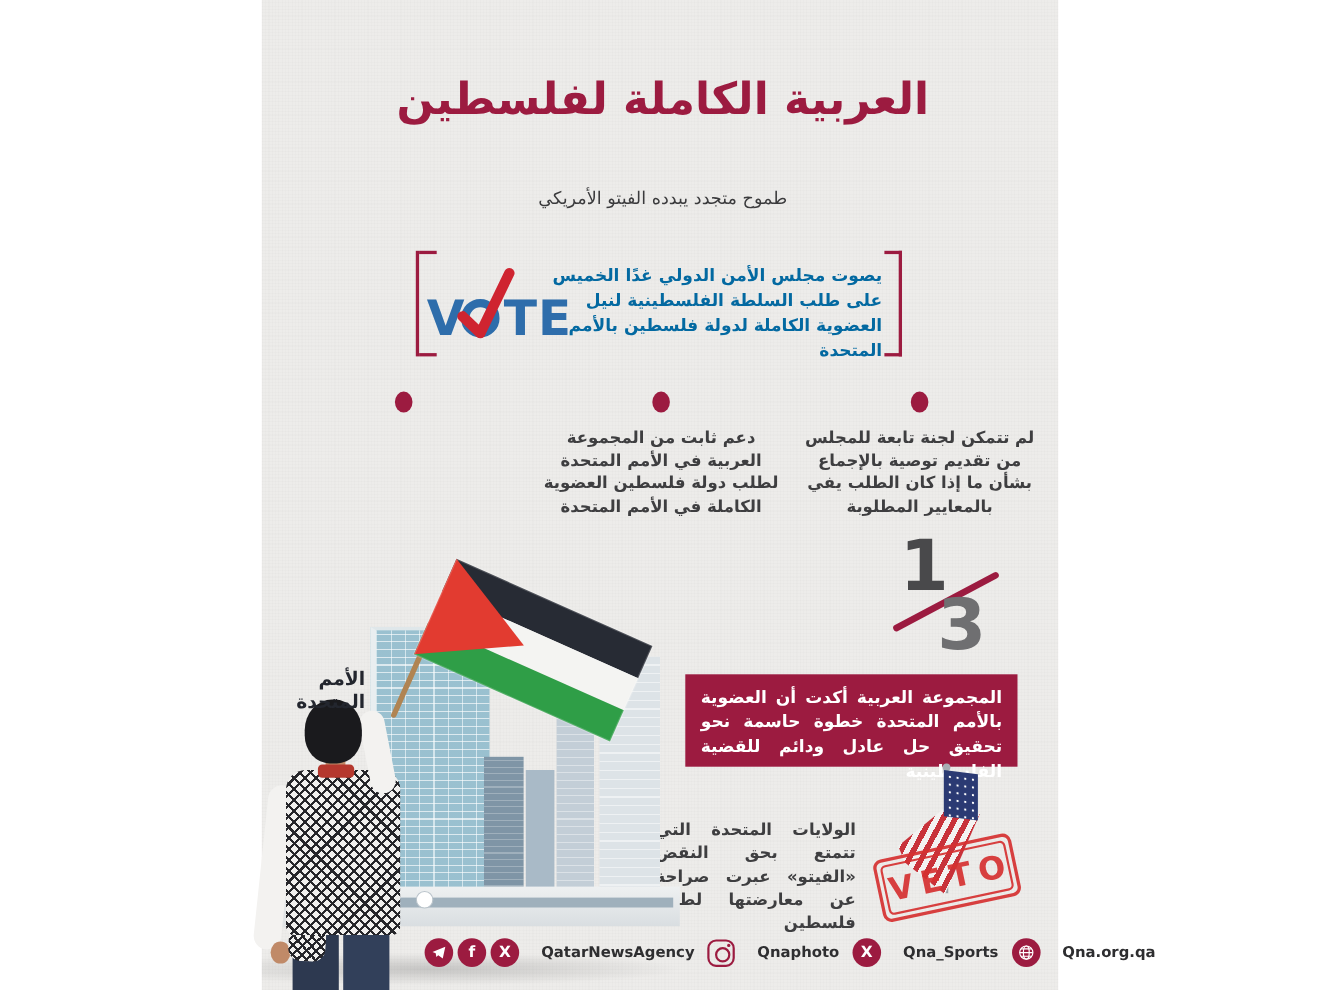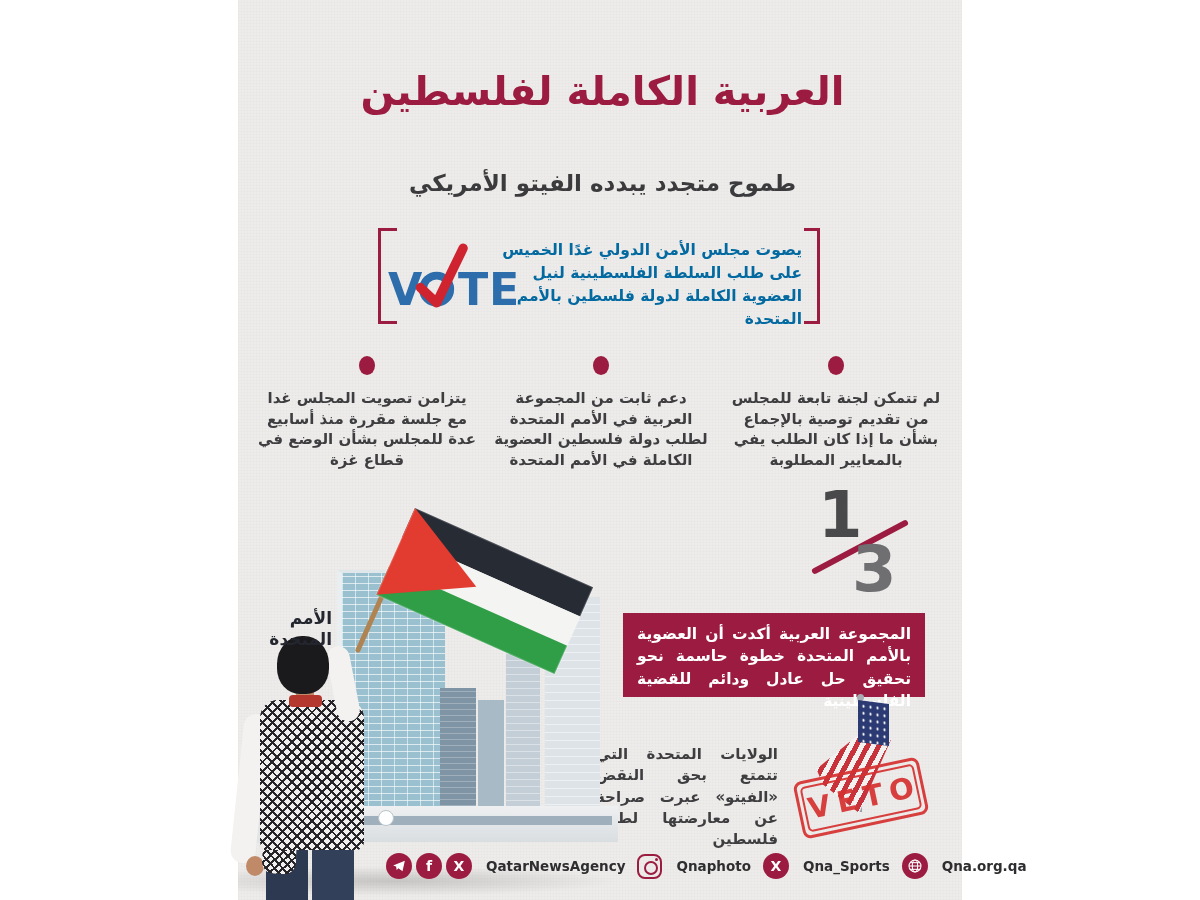--- a/index.html
+++ b/index.html
@@ -11,21 +11,21 @@
                           repeating-linear-gradient(90deg,rgba(0,0,0,.012) 0 1px,transparent 1px 3px);}
   
   .logo{position:absolute;left:828px;top:22px;width:128px;text-align:center;color:#9c1b40;}
   .logo svg{display:block;margin:0 auto;}
   .logo-ar{font-size:13px;font-weight:700;margin-top:2px;}
   .logo-en{font-size:9px;font-weight:700;letter-spacing:1px;margin-top:2px;}
   
   .title{position:absolute;left:345px;top:68px;width:515px;text-align:center;color:#9c1b40;
          font-weight:800;font-size:40px;line-height:1.17;}
   .subtitle{position:absolute;left:345px;top:170px;width:515px;text-align:center;color:#3b3b3d;
-            font-weight:700;font-size:23px;}
+            font-weight:400;font-size:16px;}
   
   .bracket{position:absolute;top:228px;width:16px;height:96px;}
   .bracket.left{left:378px;border-left:3px solid #9c1b40;}
   .bracket.right{left:804px;border-right:3px solid #9c1b40;}
   .bracket::before,.bracket::after{content:"";position:absolute;width:16px;height:3px;background:#9c1b40;left:0;}
   .bracket::before{top:0;}
   .bracket::after{bottom:0;}
   .vote-graphic{position:absolute;left:388px;top:236px;width:128px;height:86px;}
   .vote-text{position:absolute;left:500px;top:239px;width:302px;direction:rtl;text-align:right;
              color:#0369a1;font-size:15.5px;font-weight:700;line-height:1.48;}
@@ -105,21 +105,21 @@
   .leg-left{left:266px;top:845px;width:42px;height:55px;background:#2d3950;border-radius:6px 6px 0 0;z-index:2;}
   .leg-right{left:312px;top:845px;width:42px;height:55px;background:#32405a;border-radius:6px 6px 0 0;z-index:2;}
   .pal-flag-svg{position:absolute;left:350px;top:488px;width:260px;height:215px;z-index:4;}
   .un-label{position:absolute;left:278px;top:594px;width:54px;direction:rtl;text-align:right;
             color:#23262e;font-size:17px;font-weight:800;line-height:1.22;z-index:5;margin-top:14px;}
   
   .footer{position:absolute;left:386px;top:846px;height:40px;display:flex;align-items:center;gap:12px;z-index:6;}
   .soc-group{display:flex;align-items:center;gap:4px;}
   .soc-circle{width:26px;height:26px;border-radius:50%;background:#9c1b40;display:flex;
               align-items:center;justify-content:center;color:#ffffff;font-weight:800;font-size:14px;}
-  .soc-label{color:#2e2e30;font-size:13.5px;font-weight:700;margin-left:2px;}
+  .soc-label{color:#2e2e30;font-size:13.5px;font-weight:700;margin-left:8px;}
   .insta{width:25px;height:25px;border:2.5px solid #9c1b40;border-radius:8px;position:relative;background:transparent;}
   .insta::before{content:"";position:absolute;left:5px;top:5px;width:10px;height:10px;border:2.5px solid #9c1b40;border-radius:50%;}
   .insta::after{content:"";position:absolute;right:2px;top:2px;width:3px;height:3px;border-radius:50%;background:#9c1b40;}
 </style>
 </head>
 <body>
 
 <div class="stage">
   <div class="panel"></div>
 
@@ -137,21 +137,20 @@
     <text x="82" y="78" font-size="52" font-weight="bold" fill="#2e6dab" letter-spacing="1" font-family="DejaVu Sans, sans-serif">TE</text>
     <path d="M38 58 L57 76 L88 12" fill="none" stroke="#cf2430" stroke-width="11" stroke-linecap="round" stroke-linejoin="round"></path>
   </svg>
   <div class="vote-text">يصوت مجلس الأمن الدولي غدًا الخميس على طلب السلطة الفلسطينية لنيل العضوية الكاملة لدولة فلسطين بالأمم المتحدة</div>
 
   <div class="dot d1"></div>
   <div class="dot d2"></div>
   <div class="dot d3"></div>
   <div class="fact f2">دعم ثابت من المجموعة العربية في الأمم المتحدة لطلب دولة فلسطين العضوية الكاملة في الأمم المتحدة</div>
   <div class="fact f1">لم تتمكن لجنة تابعة للمجلس من تقديم توصية بالإجماع بشأن ما إذا كان الطلب يفي بالمعايير المطلوبة</div>
-  <div class="fact f3">يتزامن تصويت المجلس غدا مع جلسة مقررة منذ أسابيع عدة للمجلس بشأن الوضع في قطاع غزة</div>
 
   <div class="frac-num">1</div>
   <div class="frac-slash"></div>
   <div class="frac-den">3</div>
 
   <div class="hl-box">المجموعة العربية أكدت أن العضوية بالأمم المتحدة خطوة حاسمة نحو تحقيق حل عادل ودائم للقضية الفلسطينية</div>
 
   <div class="veto-text">الولايات المتحدة التي تتمتع بحق النقض «الفيتو» عبرت صراحة عن معارضتها لطلب فلسطين</div>
   <div class="us-pole"></div>
   <div class="us-ball"></div>

